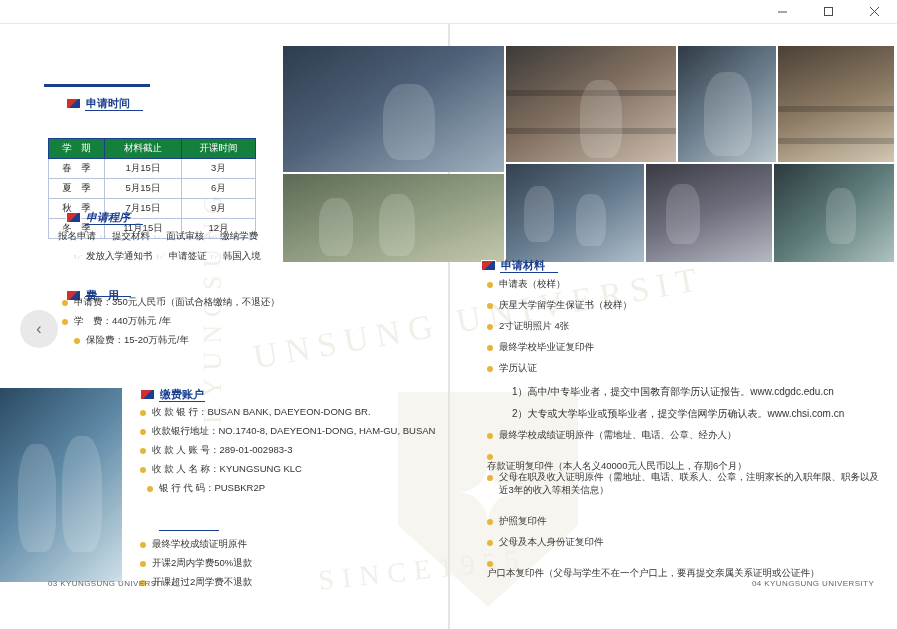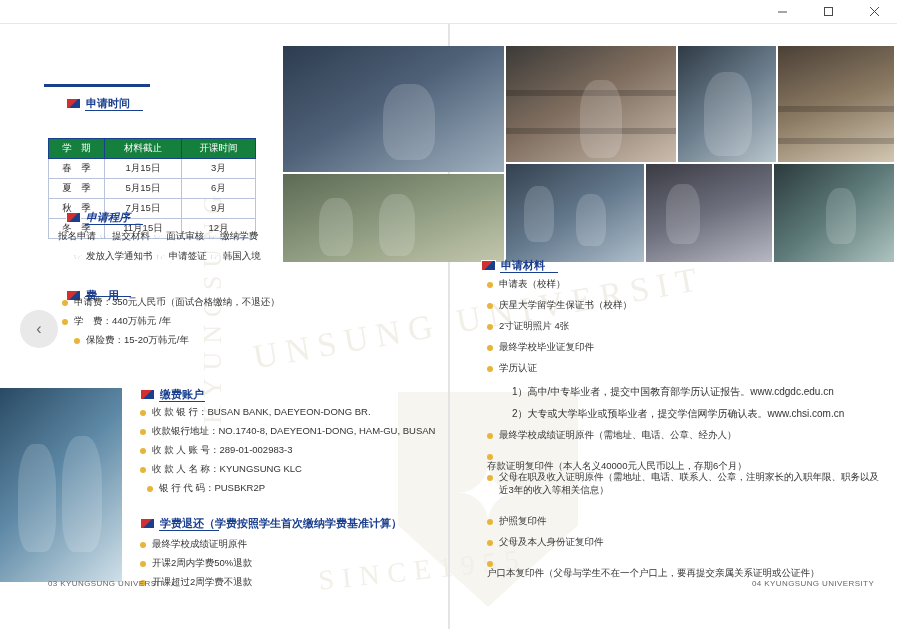--- a/index.html
+++ b/index.html
@@ -367,24 +367,20 @@
       </div>
       <div class="bulletline" style="left:140px; top:439px;">
         <span class="dot"></span>
         <span>收 款 人 名 称：KYUNGSUNG KLC</span>
       </div>
       <div class="bulletline" style="left:140px; top:458px;margin-left:7px;">
         <span class="dot"></span>
         <span>银 行 代 码：PUSBKR2P</span>
       </div>
 
-      <div class="sec" style="left:140px; top:492px;">
-        <span class="flag"></span>
-        <span>学费退还（学费按照学生首次缴纳学费基准计算）</span>
-      </div>
       <div class="sec-underline" style="left:159px; top:506px; width:60px;"></div>
 
       <div class="bulletline" style="left:140px; top:514px;">
         <span class="dot"></span>
         <span>最终学校成绩证明原件</span>
       </div>
       <div class="bulletline" style="left:140px; top:533px;">
         <span class="dot"></span>
         <span>开课2周内学费50%退款</span>
       </div>

